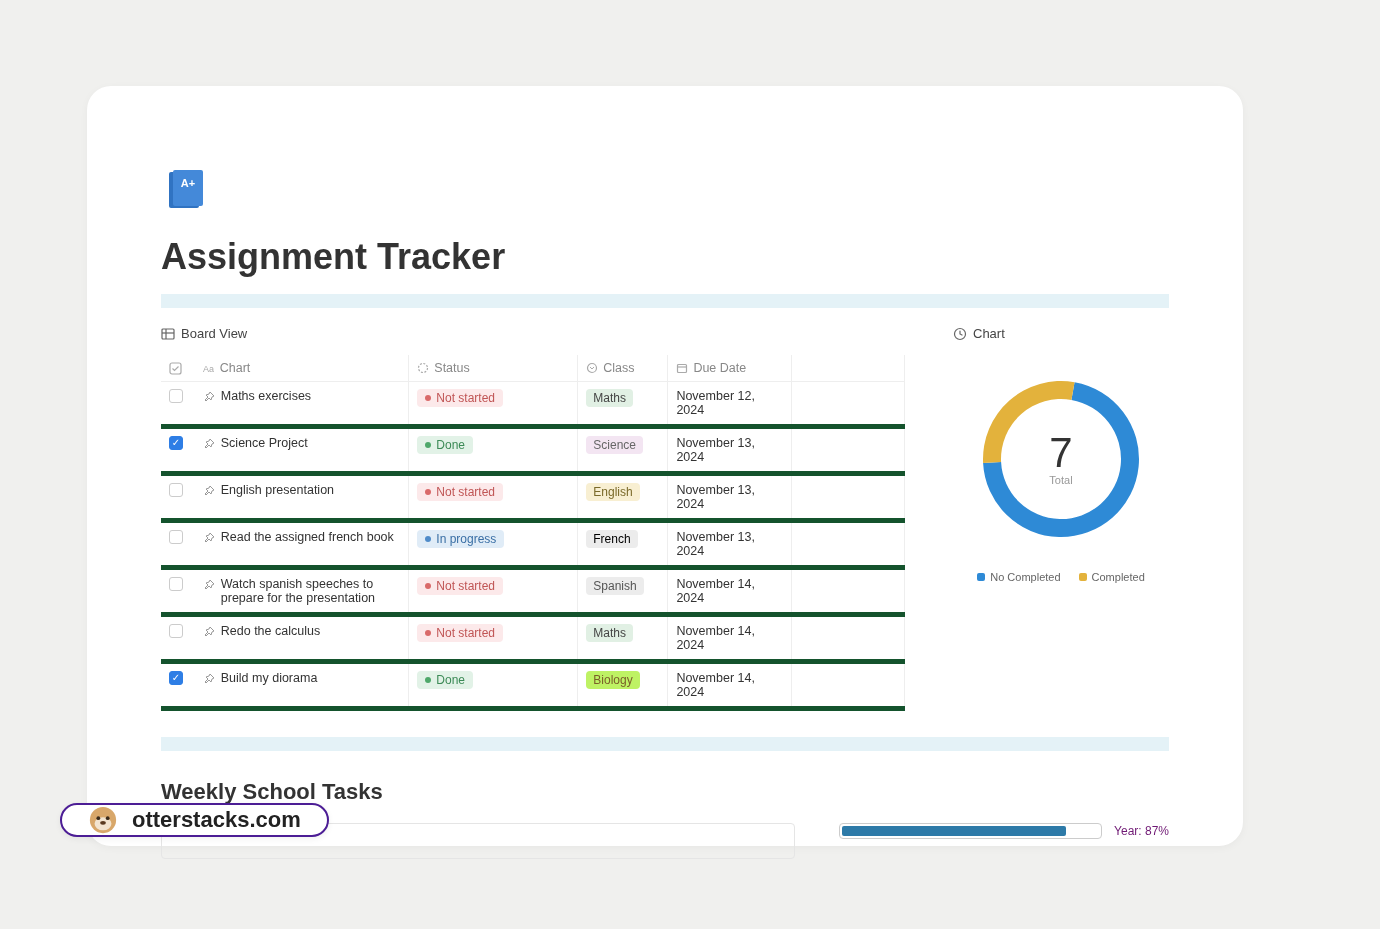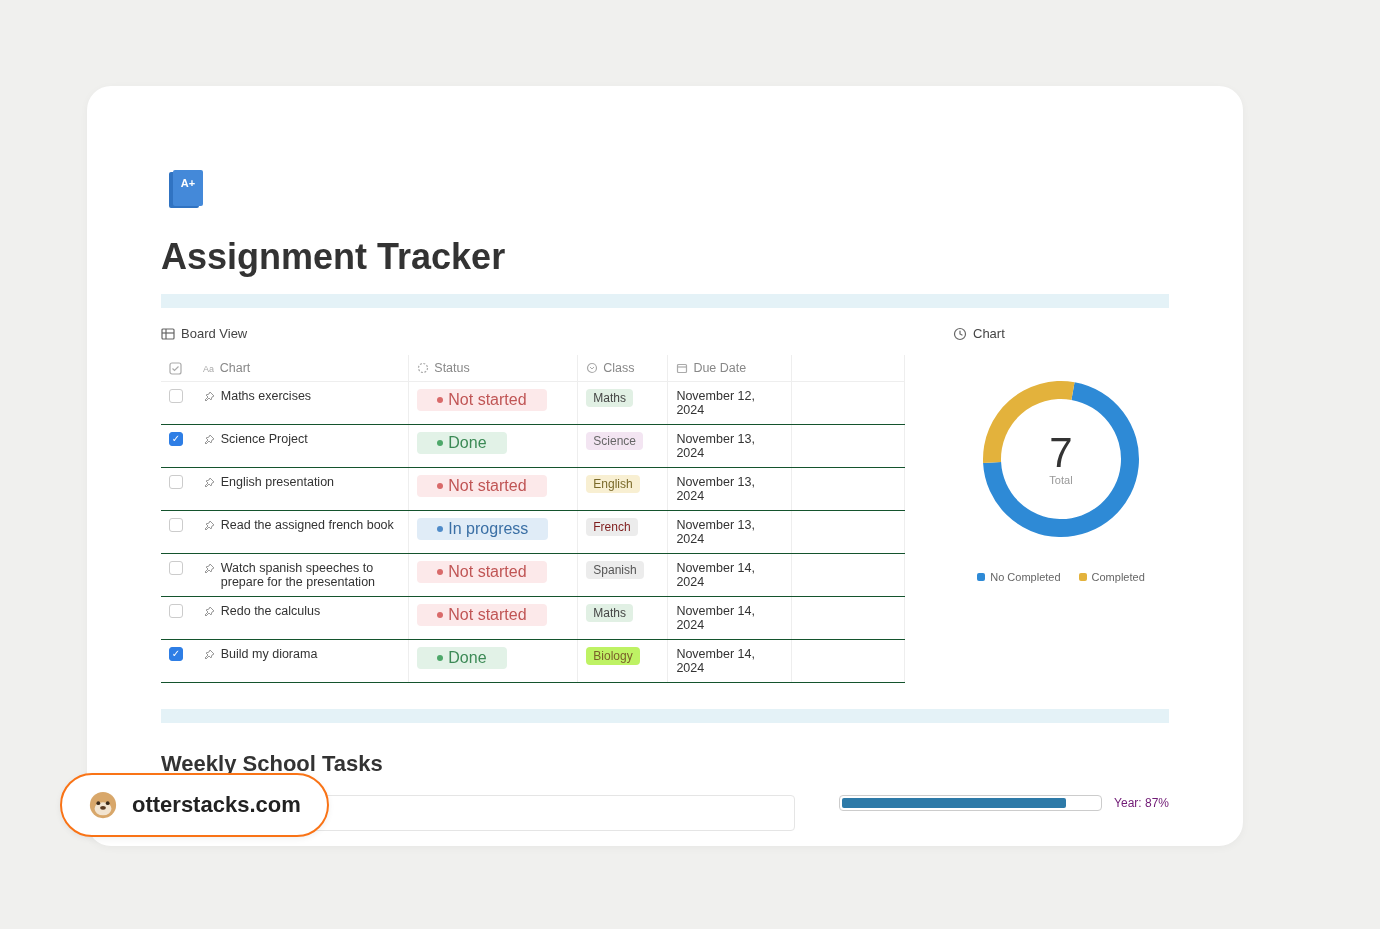--- a/index.html
+++ b/index.html
@@ -72,21 +72,21 @@
   text-align: left;
   font-weight: 400;
   color: #888;
   padding: 6px 8px;
   border-bottom: 1px solid #eee;
   border-right: 1px solid #eee;
 }
 thead th:first-child { border-right: none; }
 tbody td {
   padding: 7px 8px;
-  border-bottom: 1px solid #14532d;
+  border-bottom: 5px solid #14532d;
   border-right: 1px solid #eee;
   vertical-align: top;
   color: #333;
 }
 tbody td:first-child { border-right: none; }
 .col-check { width: 28px; }
 .col-name { width: 190px; }
 .col-status { width: 150px; }
 .col-class { width: 80px; }
 .col-due { width: 110px; }
@@ -120,23 +120,23 @@
 .name-cell {
   display: flex;
   align-items: flex-start;
   gap: 6px;
 }
 .pin-icon { color: #999; flex-shrink: 0; margin-top: 2px; }
 .status-pill {
   display: inline-flex;
   align-items: center;
   gap: 5px;
-  padding: 2px 20px;
+  padding: 2px 8px;
   border-radius: 4px;
-  font-size: 16px;
+  font-size: 12px;
 }
 .status-pill::before {
   content: "";
   width: 6px;
   height: 6px;
   border-radius: 50%;
 }
 .status-not-started { background: #fce9ea; color: #c05555; }
 .status-not-started::before { background: #d96a6a; }
 .status-done { background: #e2f2e7; color: #3c8a56; text-align: center; }
@@ -145,21 +145,21 @@
 .status-in-progress::before { background: #4f8bc9; }
 .class-pill {
   display: inline-block;
   padding: 2px 7px;
   border-radius: 4px;
   font-size: 12px;
 }
 .class-maths { background: #e1f0e4; color: #444; }
 .class-science { background: #f3e5f2; color: #666; }
 .class-english { background: #f8efd2; color: #7a6a2a; }
-.class-french { background: #ececec; color: #7f1d1d; }
+.class-french { background: #ececec; color: #000000; }
 .class-spanish { background: #ececec; color: #555; }
 .class-biology { background: #bef264; color: #7a5f2a; }
 .donut-container {
   display: flex;
   flex-direction: column;
   align-items: center;
 }
 .donut-chart {
   position: relative;
   width: 164px;
@@ -236,23 +236,23 @@
 }
 .progress-text {
   font-size: 12px;
   color: #701a75;
 }
 .watermark {
   position: absolute;
   bottom: 92px;
   left: 60px;
   background: #fff;
-  border: 2px solid #f97316;
+  border: 2px solid #4c1d95;
   border-radius: 999px;
-  padding: 15px 26px;
+  padding: 0 26px;
   display: flex;
   align-items: center;
   gap: 14px;
   box-shadow: 0 2px 6px rgba(0,0,0,0.06);
 }
 .watermark-logo {
   width: 30px;
   height: 30px;
 }
 .watermark-text {

